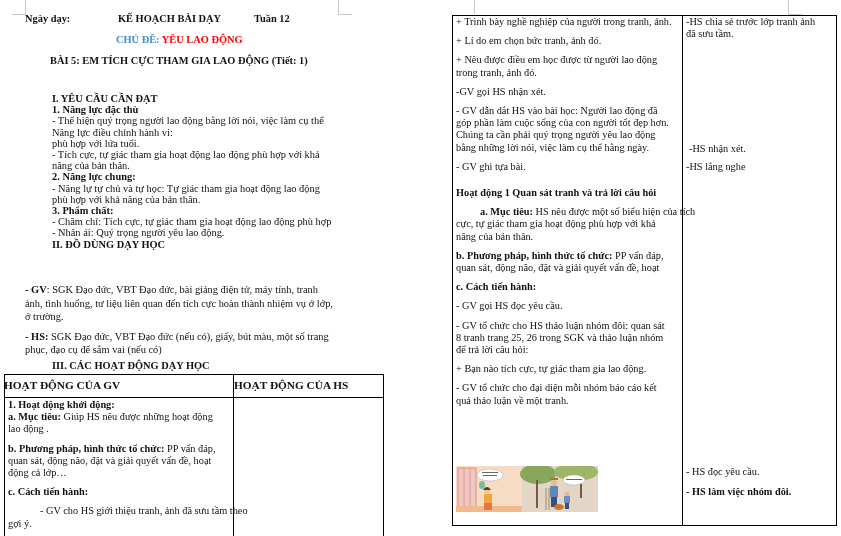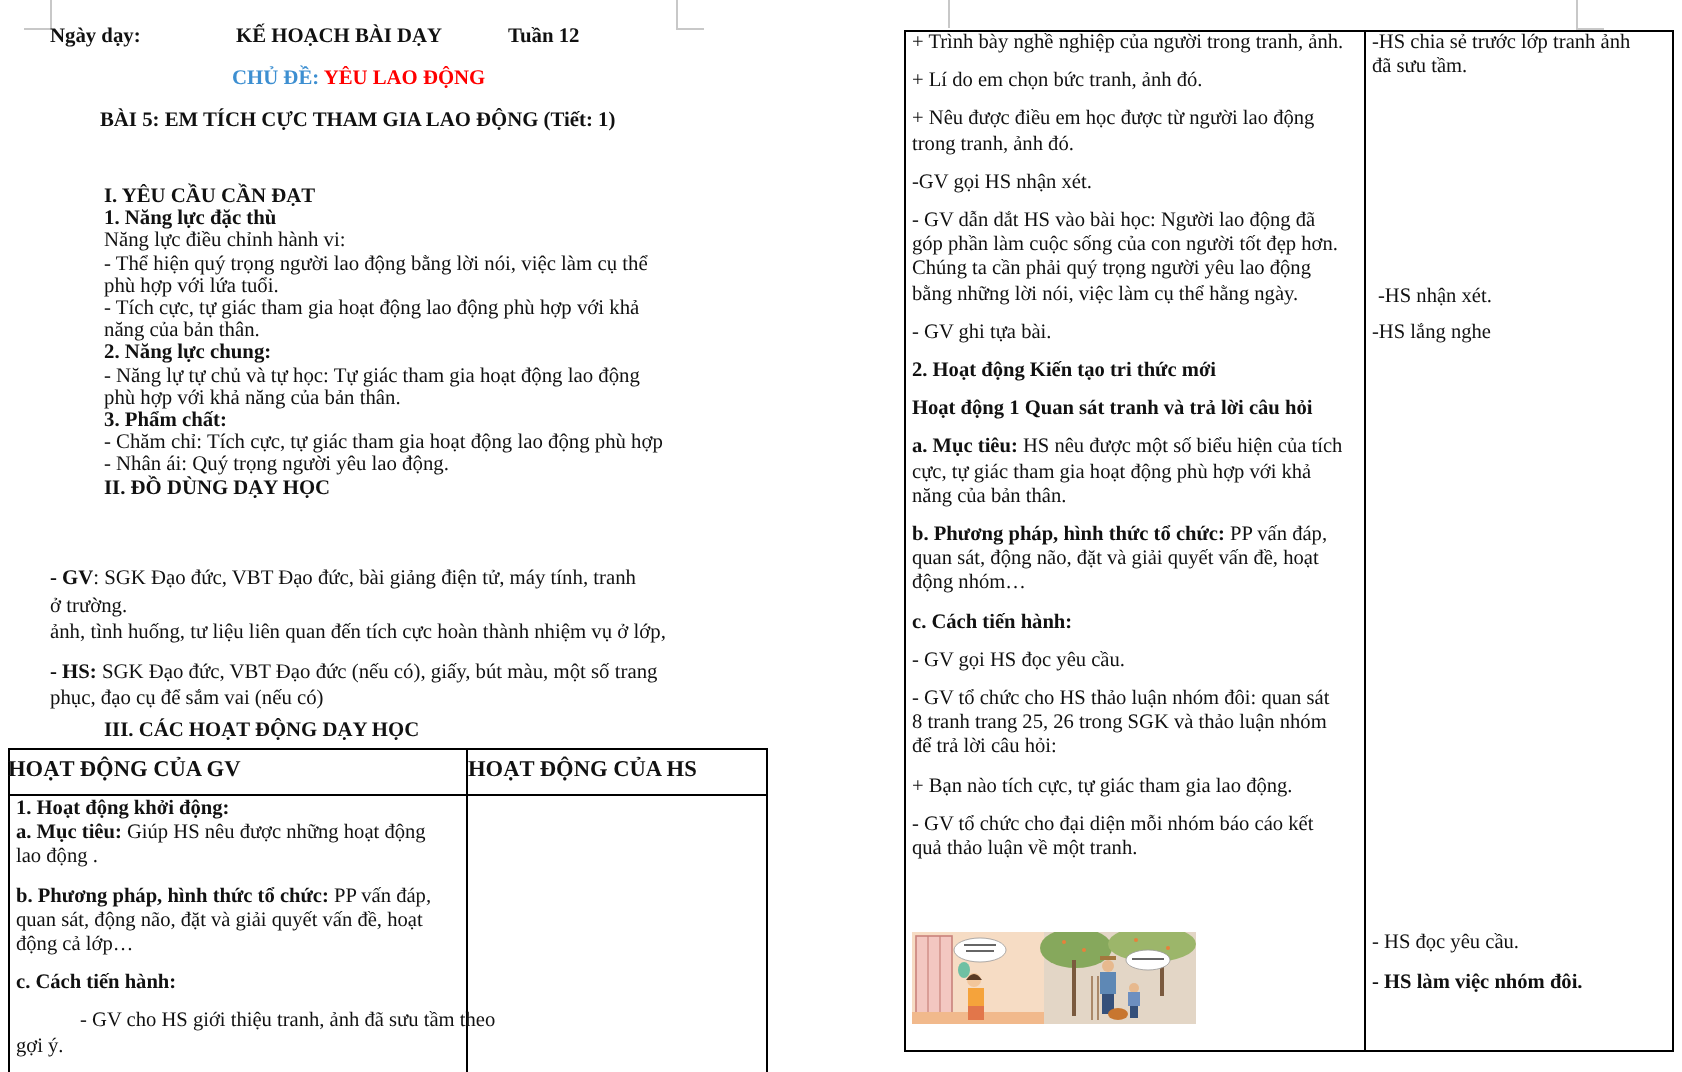--- a/index.html
+++ b/index.html
@@ -42,40 +42,40 @@
   </div>
 
   <div class="abs t" style="left:50px;top:55px;">
     <span class="b">BÀI 5: EM TÍCH CỰC THAM GIA LAO ĐỘNG</span>
     <span class="b i">(Tiết: 1)</span>
   </div>
 
   <div class="abs t" style="left:52px;top:93px;line-height:11.2px;">
     <div class="b">I. YÊU CẦU CẦN ĐẠT</div>
     <div class="b">1. Năng lực đặc thù</div>
+    <div>- Thể hiện quý trọng người lao động bằng lời nói, việc làm cụ thể</div>
     <div>Năng lực điều chỉnh hành vi:</div>
-    <div>- Thể hiện quý trọng người lao động bằng lời nói, việc làm cụ thể</div>
     <div>phù hợp với lứa tuổi.</div>
     <div>- Tích cực, tự giác tham gia hoạt động lao động phù hợp với khả</div>
     <div>năng của bản thân.</div>
     <div class="b">2. Năng lực chung:</div>
     <div>- Năng lự tự chủ và tự học: Tự giác tham gia hoạt động lao động</div>
     <div>phù hợp với khả năng của bản thân.</div>
     <div class="b">3. Phẩm chất:</div>
     <div>- Chăm chỉ: Tích cực, tự giác tham gia hoạt động lao động phù hợp</div>
     <div>- Nhân ái: Quý trọng người yêu lao động.</div>
     <div class="b">II. ĐỒ DÙNG DẠY HỌC</div>
   </div>
 
   <div class="abs t" style="left:25px;top:283px;line-height:13.5px;">
     <div>
       <span class="b">- GV</span><span>: SGK Đạo đức, VBT Đạo đức, bài giảng điện tử, máy tính, tranh</span>
     </div>
+    <div>ảnh, tình huống, tư liệu liên quan đến tích cực hoàn thành nhiệm vụ ở lớp,</div>
     <div>ở trường.</div>
-    <div>ảnh, tình huống, tư liệu liên quan đến tích cực hoàn thành nhiệm vụ ở lớp,</div>
     <div style="height:6px;"></div>
     <div>
       <span class="b">- HS:</span><span> SGK Đạo đức, VBT Đạo đức (nếu có), giấy, bút màu, một số trang</span>
     </div>
     <div>phục, đạo cụ để sắm vai (nếu có)</div>
   </div>
 
   <div class="abs t b" style="left:52px;top:360px;">III. CÁC HOẠT ĐỘNG DẠY HỌC</div>
 
   <div>
@@ -127,31 +127,29 @@
       <div style="height:7px;"></div>
       <div>-GV gọi HS nhận xét.</div>
       <div style="height:7px;"></div>
       <div style="white-space:nowrap;"><span>- GV dẫn dắt HS vào bài học: </span><span class="i">Người lao động đã</span></div>
       <div class="i" style="white-space:nowrap;">góp phần làm cuộc sống của con người tốt đẹp hơn.</div>
       <div class="i" style="white-space:nowrap;">Chúng ta cần phải quý trọng người yêu lao động</div>
       <div class="i" style="white-space:nowrap;">bằng những lời nói, việc làm cụ thể hằng ngày.</div>
       <div style="height:7px;"></div>
       <div>- GV ghi tựa bài.</div>
       <div style="height:7px;"></div>
-      <div class="b">2. Hoạt động Kiến tạo tri thức mới</div>
       <div style="height:7px;"></div>
       <div class="b" style="white-space:nowrap;">Hoạt động 1 Quan sát tranh và trả lời câu hỏi</div>
       <div style="height:7px;"></div>
-      <div style="white-space:nowrap;"><span class="b">a. Mục tiêu:</span><span> HS nêu được một số biểu hiện của tích</span></div>
+      <div style="white-space:nowrap;margin-left:24px;"><span class="b">a. Mục tiêu:</span><span> HS nêu được một số biểu hiện của tích</span></div>
       <div style="white-space:nowrap;">cực, tự giác tham gia hoạt động phù hợp với khả</div>
       <div>năng của bản thân.</div>
       <div style="height:7px;"></div>
       <div style="white-space:nowrap;"><span class="b">b. Phương pháp, hình thức tổ chức:</span><span> PP vấn đáp,</span></div>
       <div style="white-space:nowrap;">quan sát, động não, đặt và giải quyết vấn đề, hoạt</div>
-      <div>động nhóm…</div>
       <div style="height:7px;"></div>
       <div class="b">c. Cách tiến hành:</div>
       <div style="height:7px;"></div>
       <div>- GV gọi HS đọc yêu cầu.</div>
       <div style="height:7px;"></div>
       <div style="white-space:nowrap;">- GV tổ chức cho HS thảo luận nhóm đôi: quan sát</div>
       <div style="white-space:nowrap;">8 tranh trang 25, 26 trong SGK và thảo luận nhóm</div>
       <div>để trả lời câu hỏi:</div>
       <div style="height:7px;"></div>
       <div style="white-space:nowrap;">+ Bạn nào tích cực, tự giác tham gia lao động.</div>

